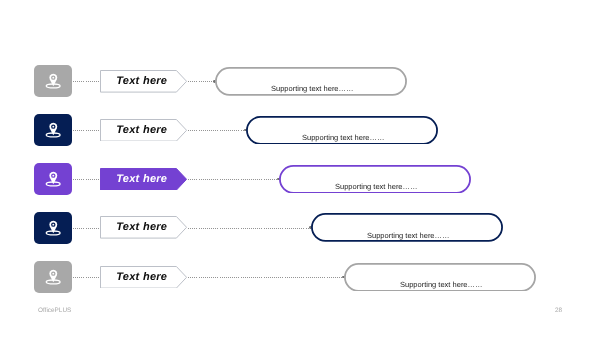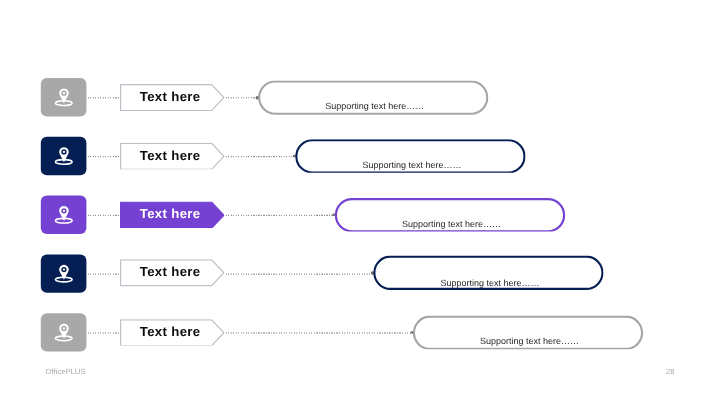--- a/index.html
+++ b/index.html
@@ -15,21 +15,21 @@
   
   .tile{position:absolute;left:33.8px;top:0;width:38.65px;height:32.3px;border-radius:5px;}
   .tile svg{position:absolute;left:0;top:0;width:38.65px;height:32.3px;}
 
   
   .dots{position:absolute;height:1px;
         background-image:repeating-linear-gradient(to right,#949494 0 1px,rgba(255,255,255,0) 1px 2.1px);}
   .dotcap{position:absolute;width:2.8px;height:2.8px;border-radius:50%;background:#707070;}
 
   
-  .penta{position:absolute;left:100.4px;width:87.1px;height:22.6px;}
+  .penta{position:absolute;left:100.4px;width:87.1px;height:22.6px;font-style:italic;}
   .penta .lbl{position:absolute;left:0;top:0;width:83.5px;height:22.6px;
     display:flex;align-items:center;justify-content:center;
     font-size:11px;font-weight:bold;letter-spacing:0.28px;}
 
   
   .bub{position:absolute;height:28.7px;width:192px;
        display:flex;align-items:center;justify-content:center;}
   .bubsvg{position:absolute;left:0;top:0;}
   .bub span{position:relative;font-size:7.5px;color:#1f1f1f;white-space:nowrap;padding-left:3px;margin-top:15px;}
 

